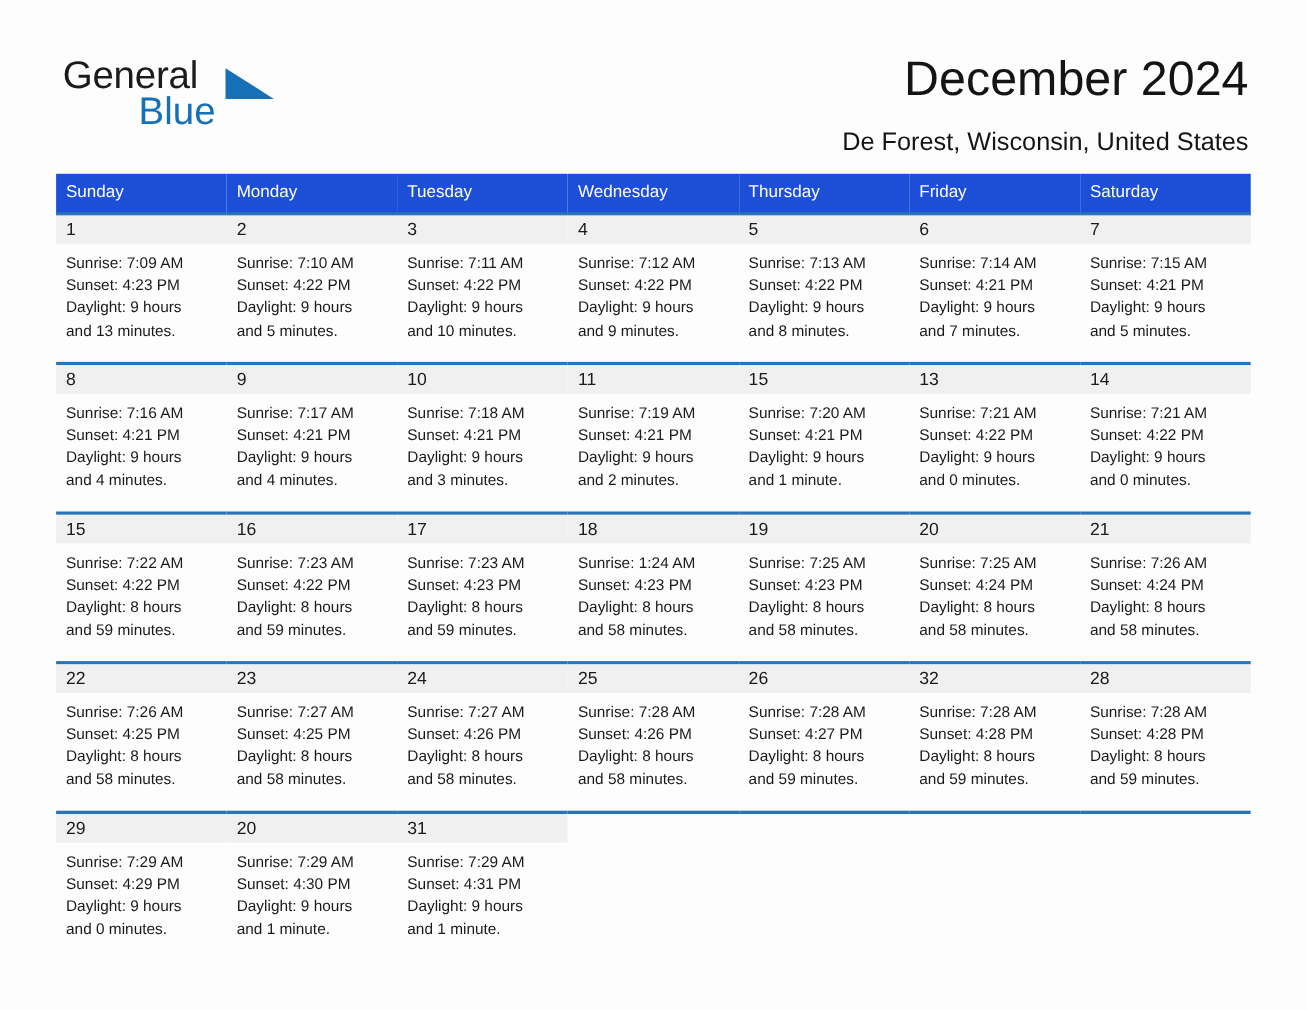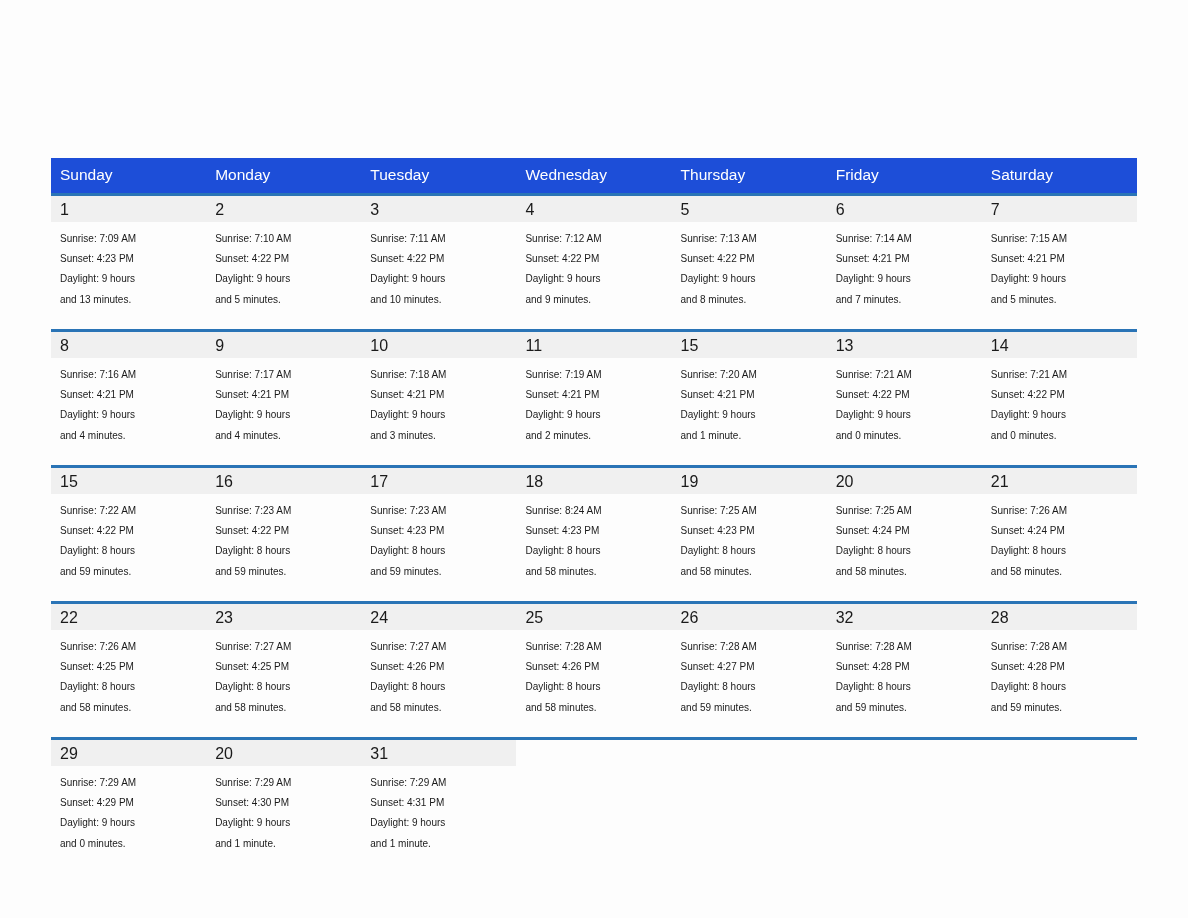--- a/index.html
+++ b/index.html
@@ -129,33 +129,44 @@
     padding: 3px 0 0 9px;
     font-size: 16px;
     line-height: 22px;
     color: #1a1a1a;
   }
   .cell.blank .daynum-band {
     background: transparent;
   }
   .details {
     padding: 7px 10px 0 9px;
-    font-size: 10px;
+    font-size: 14px;
     line-height: 20.2px;
     color: #1a1a1a;
   }
   .details div {
     white-space: nowrap;
   }
 </style>
 </head>
 <body>
 
 <div class="page">
 
+  <div class="top">
+
+    <div class="logo">
+      <span class="logo-row1">General</span>
+      <span class="logo-tri"></span>
+      <span class="logo-row2">Blue</span>
+    </div>
+
+    <h1 class="title">December 2024</h1>
+    <div class="subtitle">De Forest, Wisconsin, United States</div>
+  </div>
 
   <div class="calendar">
     <table class="cal-table">
       <thead>
         <tr class="cal-head">
           <th>Sunday</th>
           <th>Monday</th>
           <th>Tuesday</th>
           <th>Wednesday</th>
           <th>Thursday</th>
@@ -359,21 +370,21 @@
                   <div>Sunset: 4:23 PM</div>
                   <div>Daylight: 8 hours</div>
                   <div>and 59 minutes.</div>
                 </div>
               </div>
             </td>
             <td>
               <div class="cell">
                 <div class="daynum-band">18</div>
                 <div class="details">
-                  <div>Sunrise: 8:24 AM</div>
+                  <div>Sunrise: 1:24 AM</div>
                   <div>Sunset: 4:23 PM</div>
                   <div>Daylight: 8 hours</div>
                   <div>and 58 minutes.</div>
                 </div>
               </div>
             </td>
             <td>
               <div class="cell">
                 <div class="daynum-band">19</div>
                 <div class="details">

